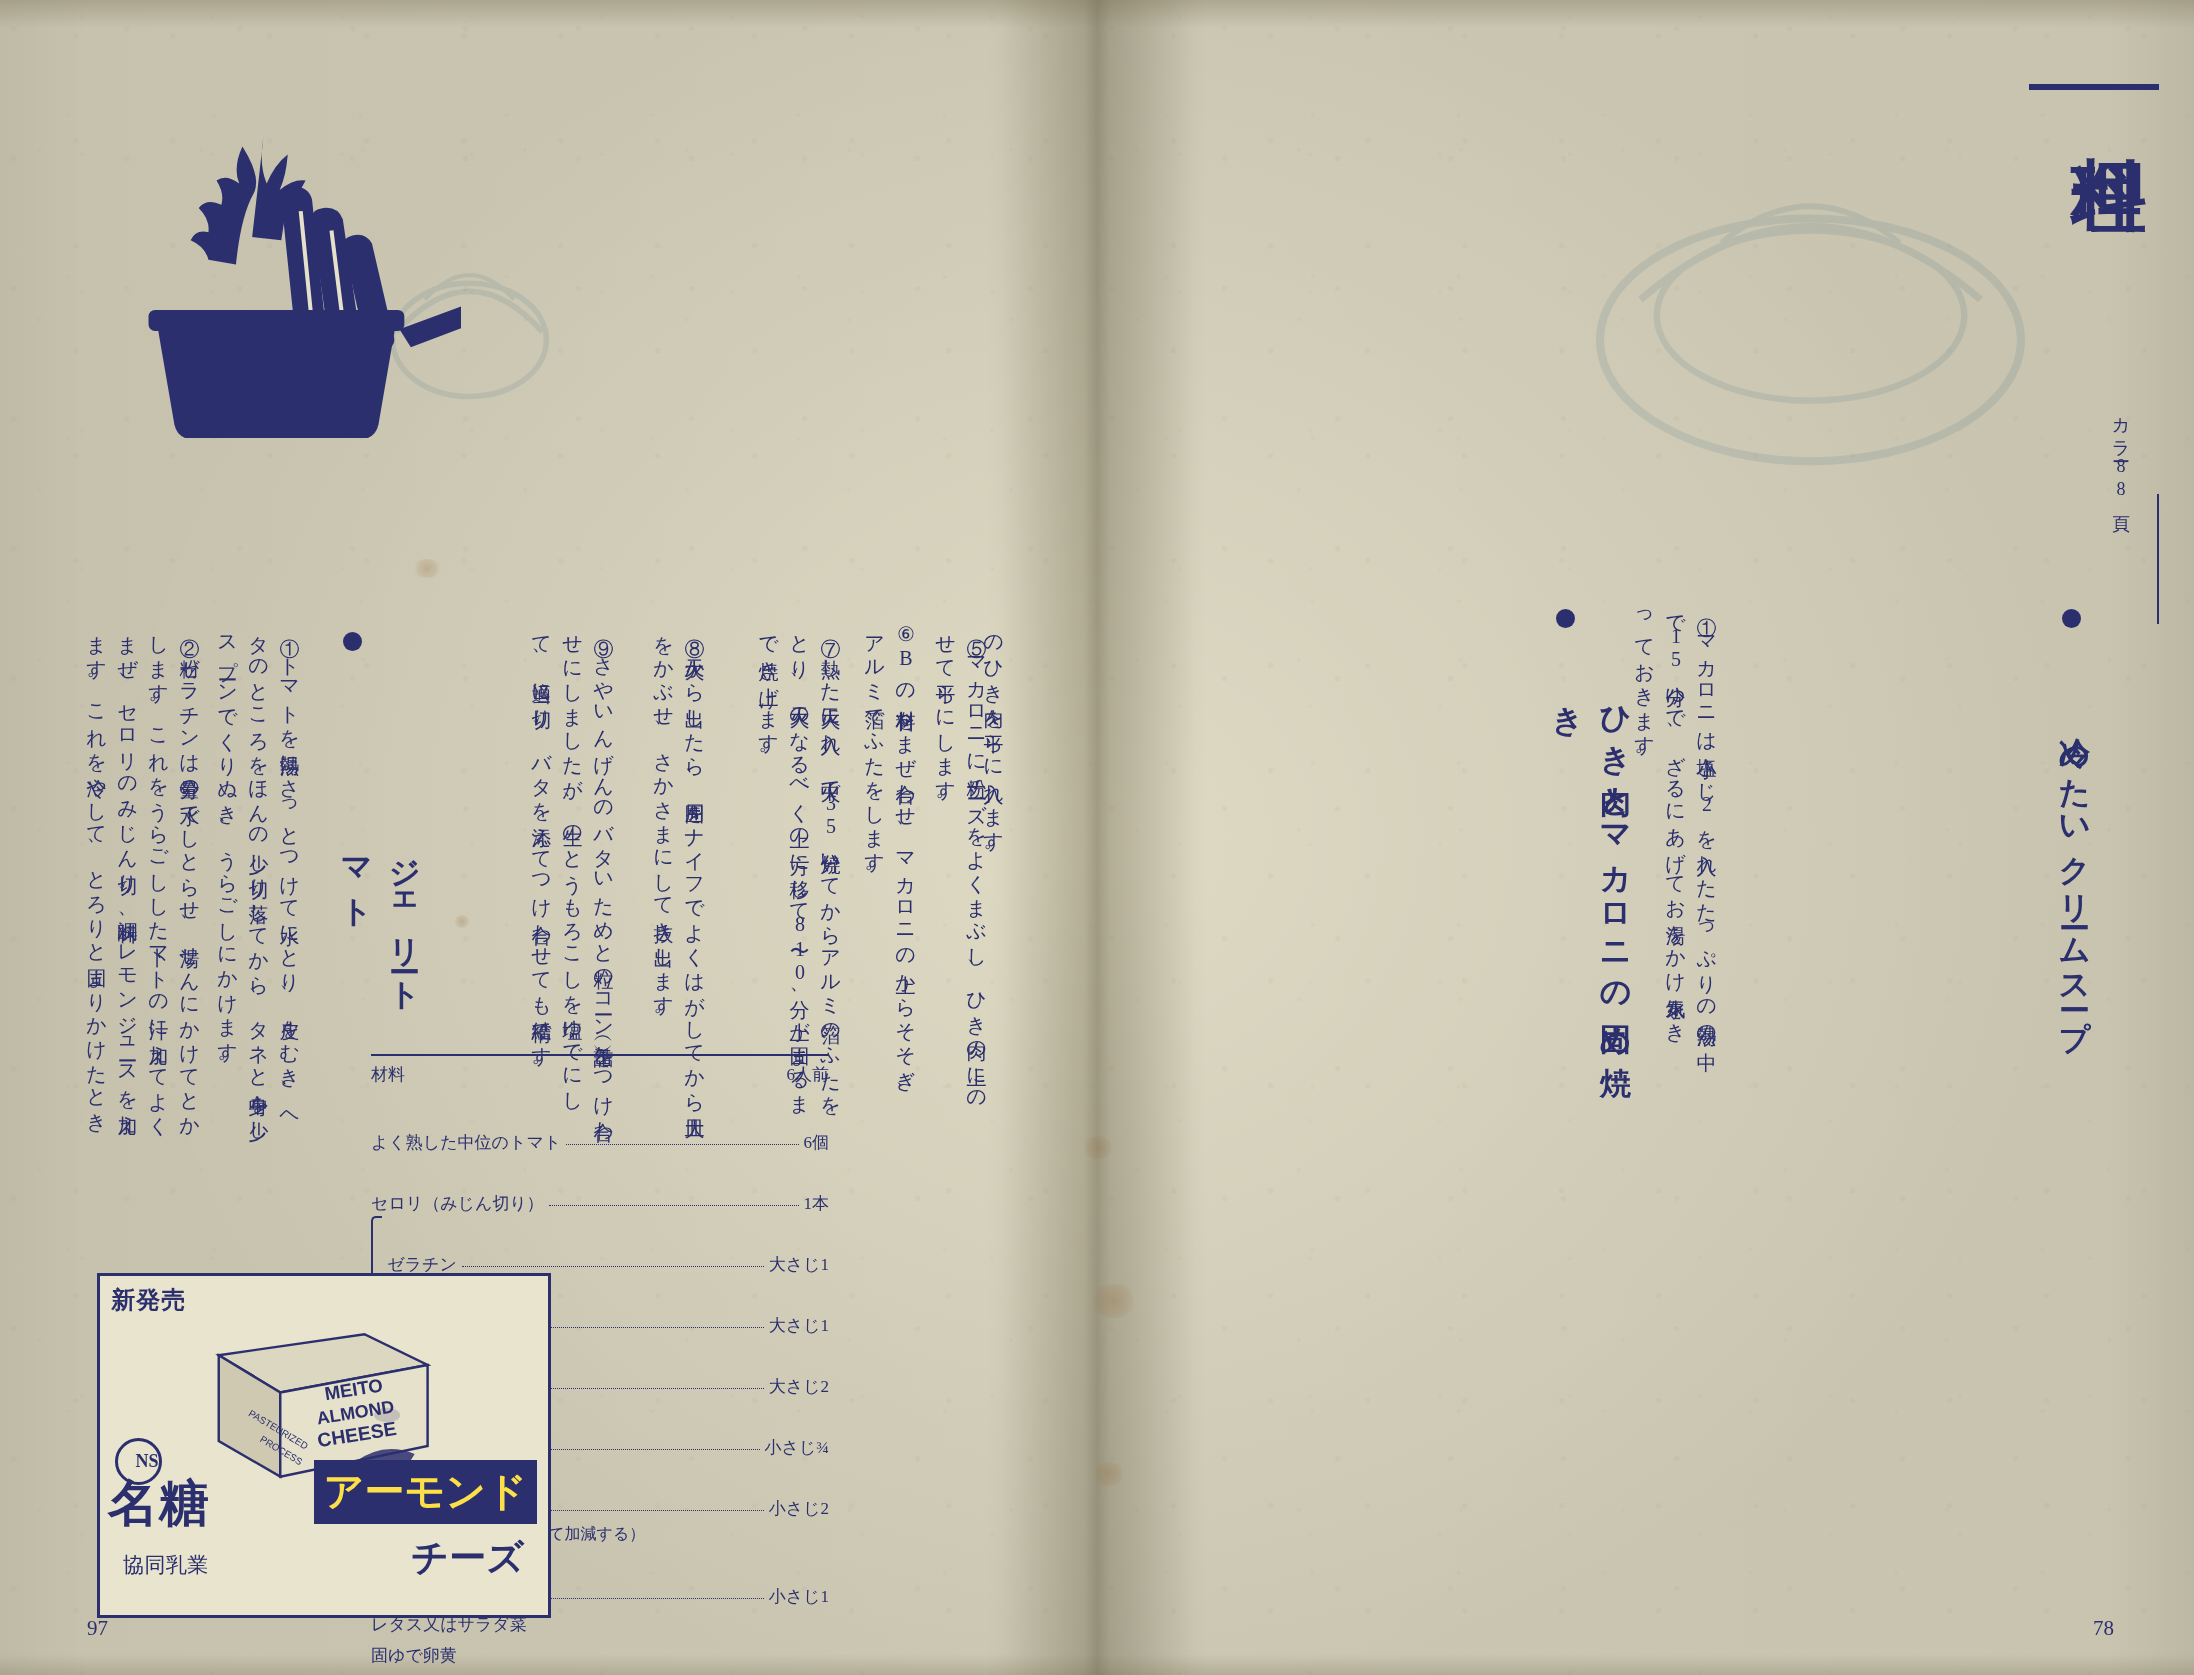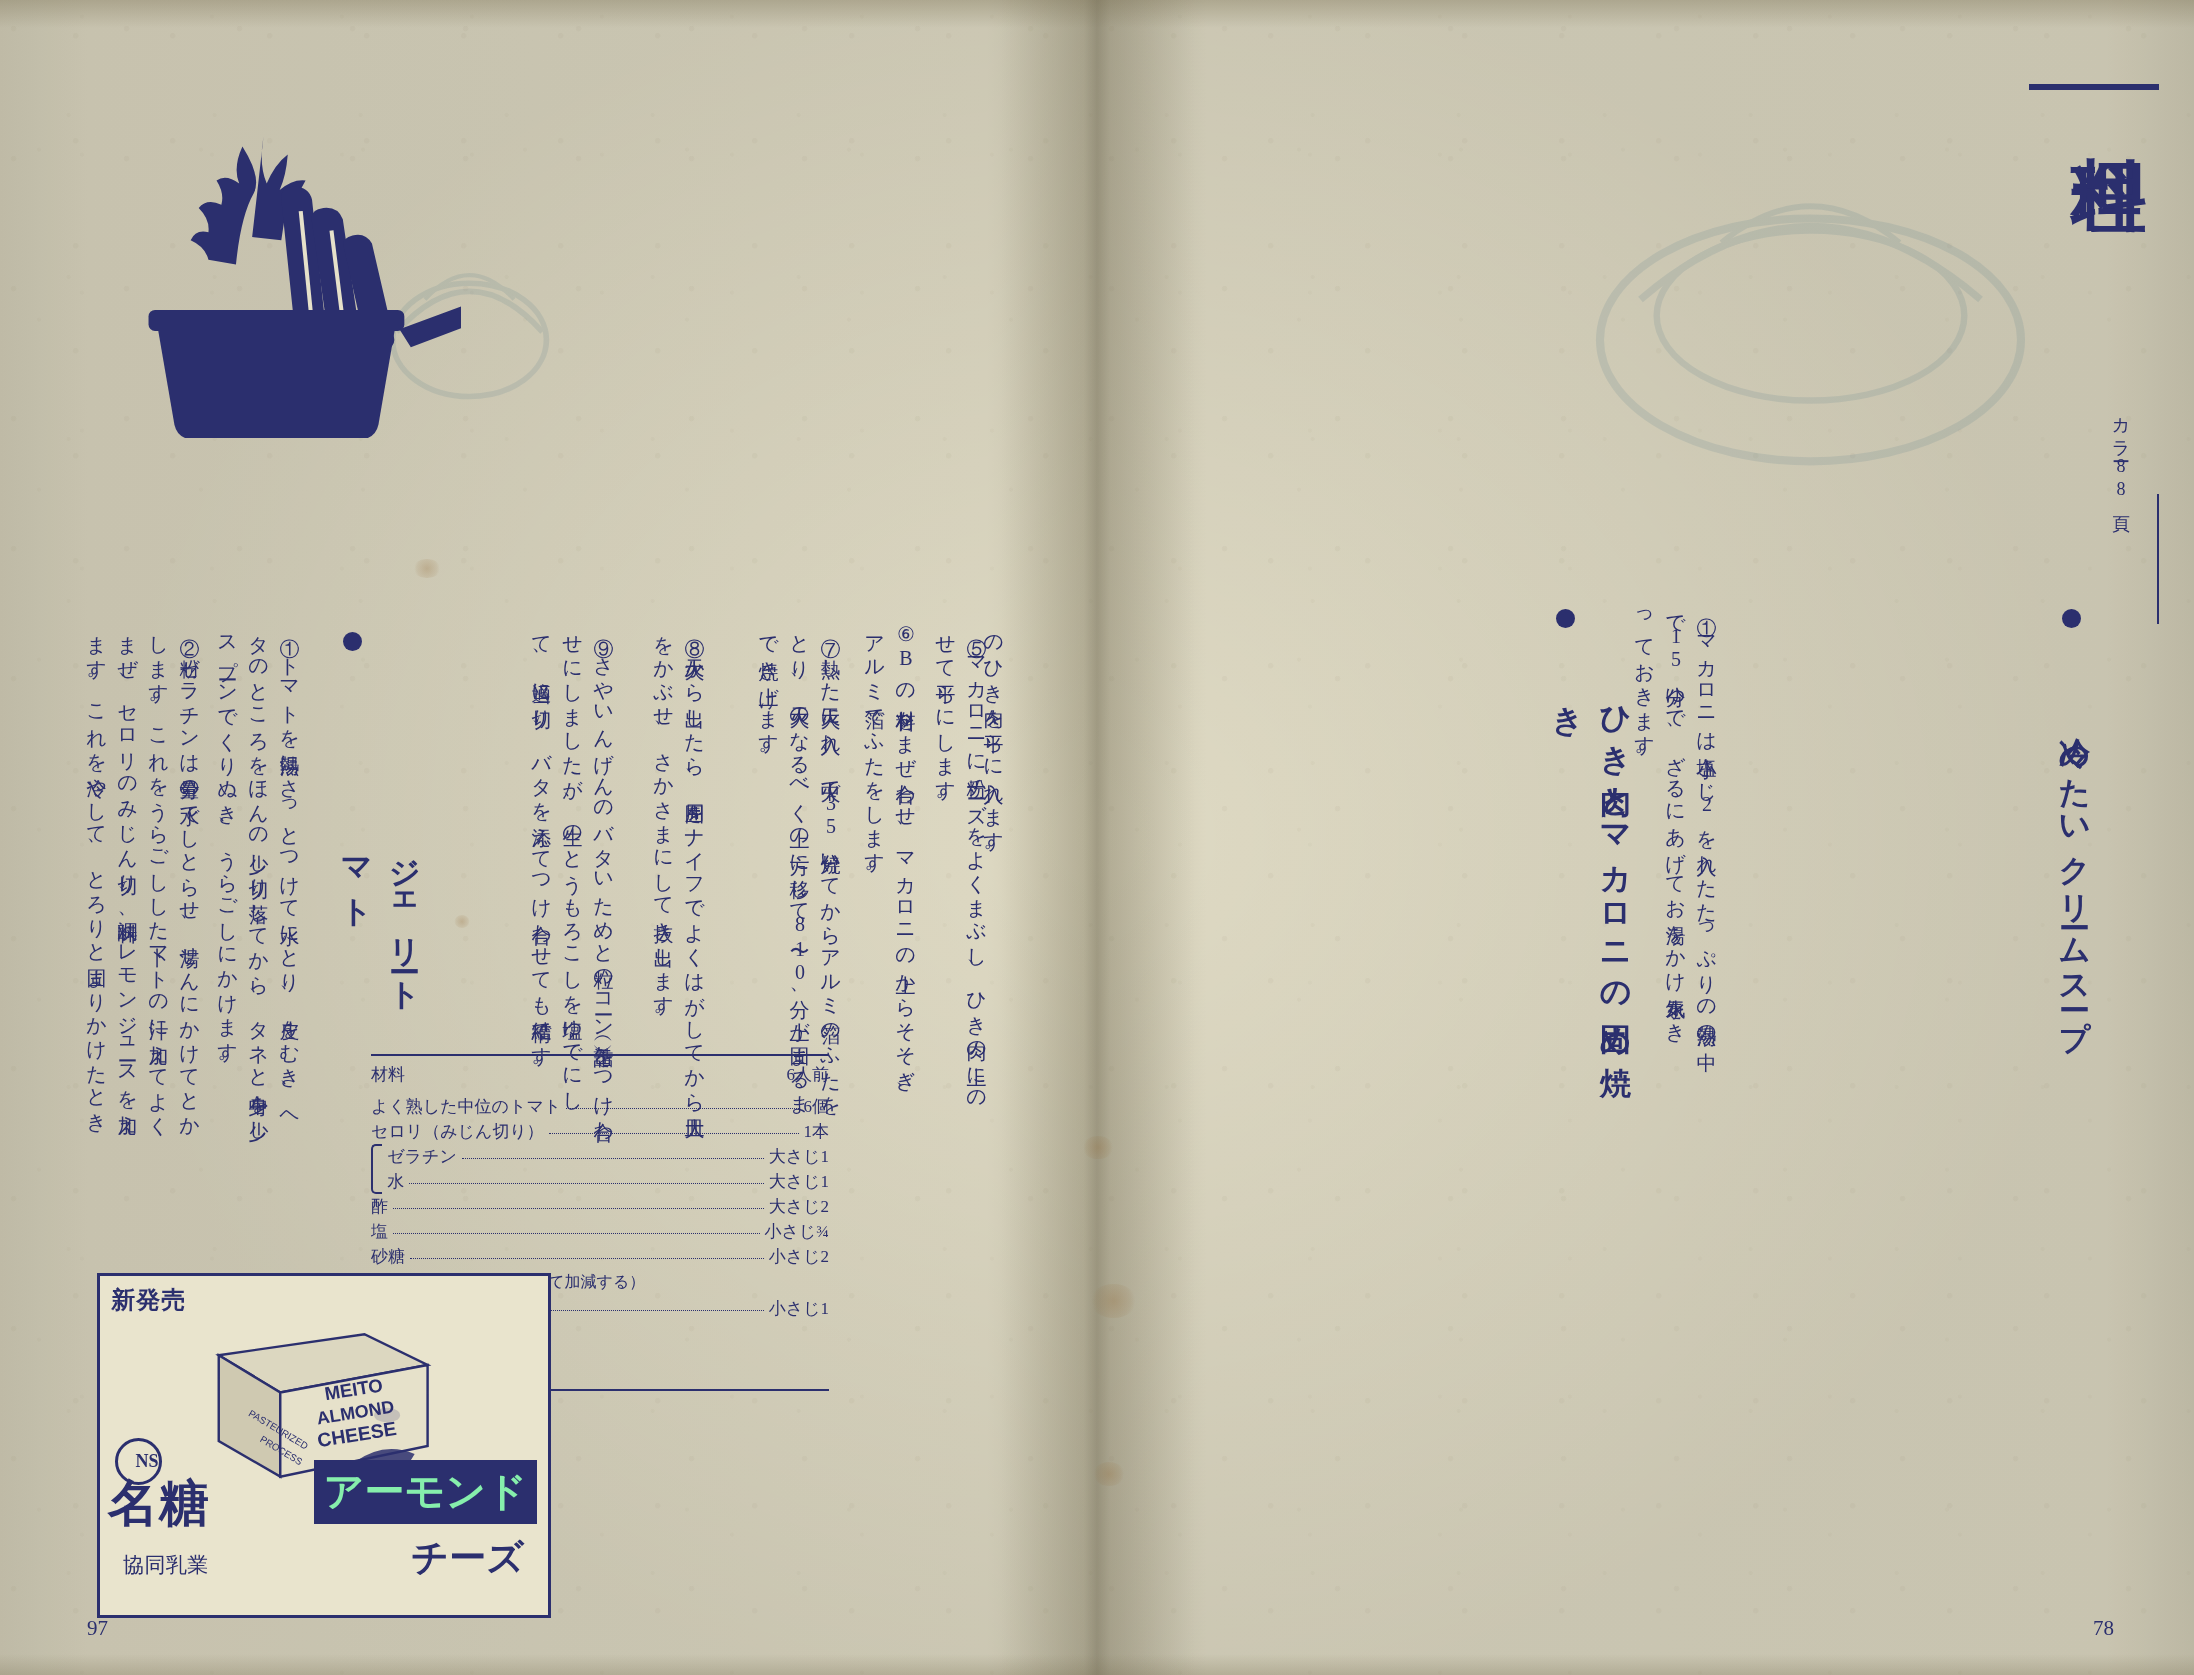--- a/index.html
+++ b/index.html
@@ -94,21 +94,21 @@
   
   .ing {
     position:absolute;
     border-top:2.4px solid #2b2f6e;
     padding-top:6.5px;
     width:518px;
     font-size:17px;
   }
   .ing .hdr { display:flex; justify-content:space-between; font-size:17px; margin-bottom:8px;}
   .ing-row { display:flex; align-items:flex-end; font-size:17px; line-height:1.0; padding:4px 0; }
-  .ing-row .nm { white-space:nowrap; }
+  .ing-row .nm { white-space:nowrap;margin-top:36px; }
   .ing-row .dots { flex:1; border-bottom:1.6px dotted #2b2f6e; margin:0 4.9px 5.7px 4.9px; height:0.8px; }
   .ing-row .amt { white-space:nowrap; }
   .ing-note { font-size:16px; padding:3.2px 0 3.2px 14.6px; }
   .ing-plain { font-size:17px; padding:4px 0; }
   .ing-foot { border-bottom:2.4px solid #2b2f6e; margin-top:6.5px;}
 
   .brace-left { width:11.3px; align-self:stretch; border:2.4px solid #2b2f6e; border-right:none;
      border-radius:4.9px 0 0 4.9px; margin-right:4.9px; }
 
   
@@ -125,21 +125,21 @@
   #ad .newrel {
     position:absolute; left:11.3px; top:8px; font-size:24px; font-weight:700; letter-spacing:.04em;
   }
   #ad .pkg {
     position:absolute; left:96px; top:42px; width:243px; height:170px;
   }
   #ad .brandline { position:absolute; left:8px; bottom:78px; font-size:50px; font-weight:700; letter-spacing:.02em;}
   #ad .kyodo { position:absolute; left:23px; bottom:36px; font-size:21px; letter-spacing:.02em;text-align:center;}
   #ad .almond {
     position:absolute; right:11.3px; bottom:91px; font-size:40px; font-weight:700;
-    border:3.2px solid #2b2f6e; padding:1.6px 6.5px; color:#86efac; background:#2b2f6e;
+    border:3.2px solid #2b2f6e; padding:1.6px 6.5px; color:#fde047; background:#2b2f6e;
   }
   #ad .cheese { position:absolute; right:24px; bottom:32px; font-size:37px; font-weight:700;}
   #ad .nsmark {
     position:absolute; left:14.6px; bottom:130px; width:47px;height:47px;border-radius:50%;
     border:3.2px solid #2b2f6e; display:flex;align-items:center;justify-content:flex-end;
     font-size:18px; font-weight:700;
   }
 </style>
 </head>
 <body>

